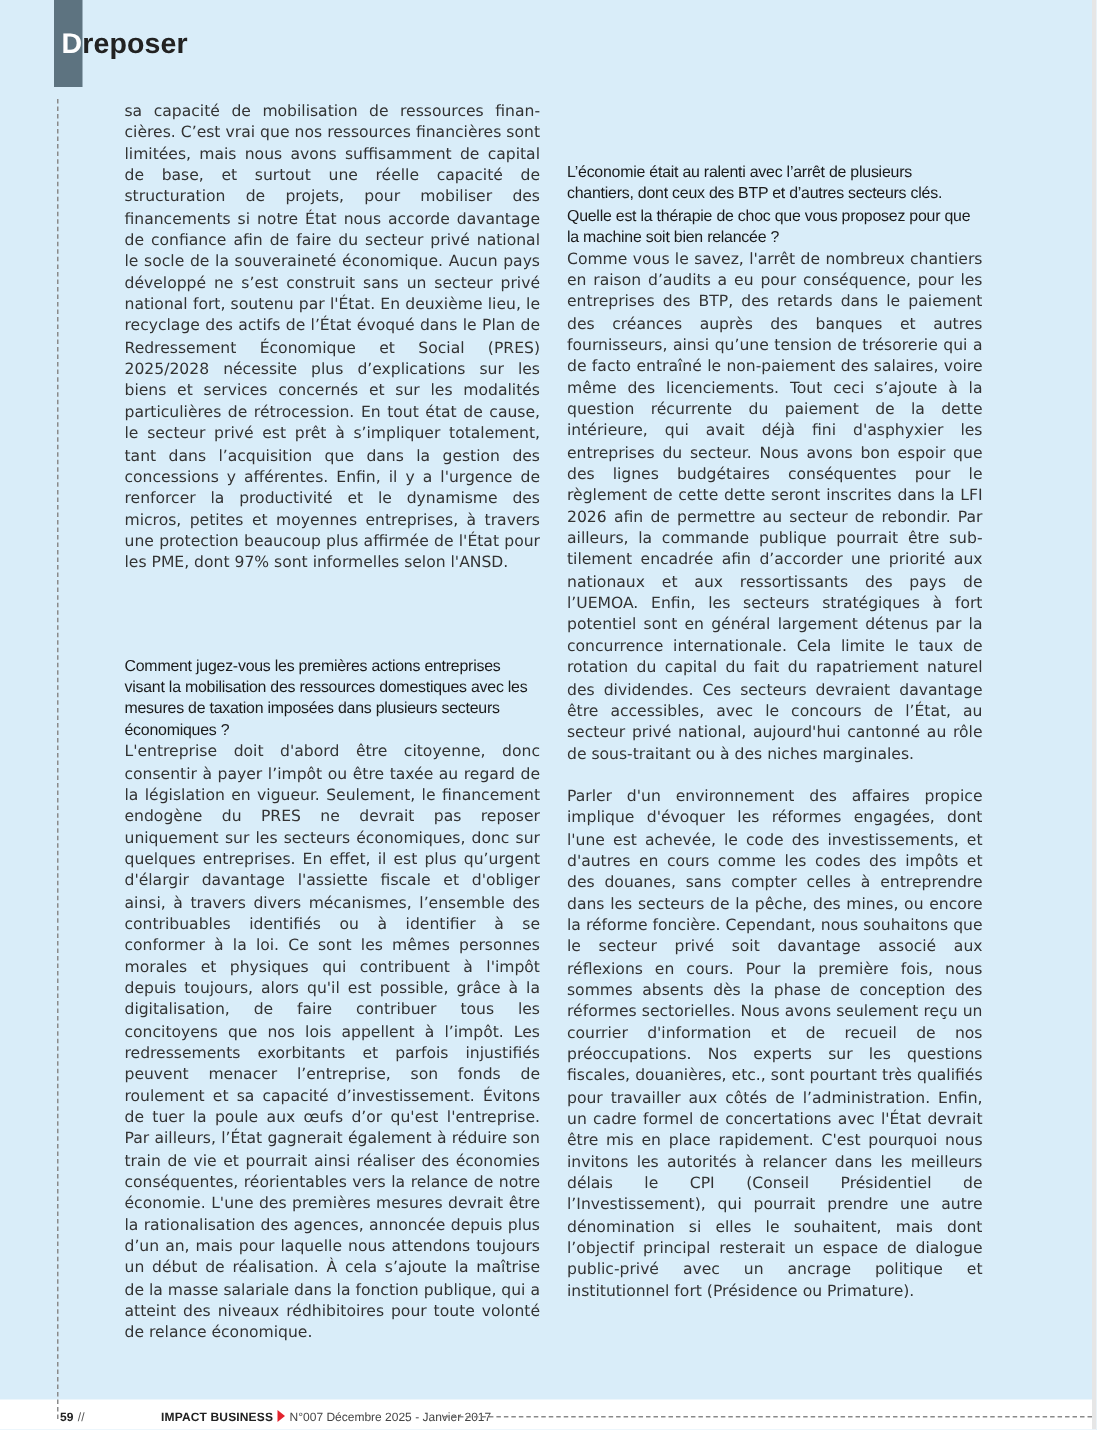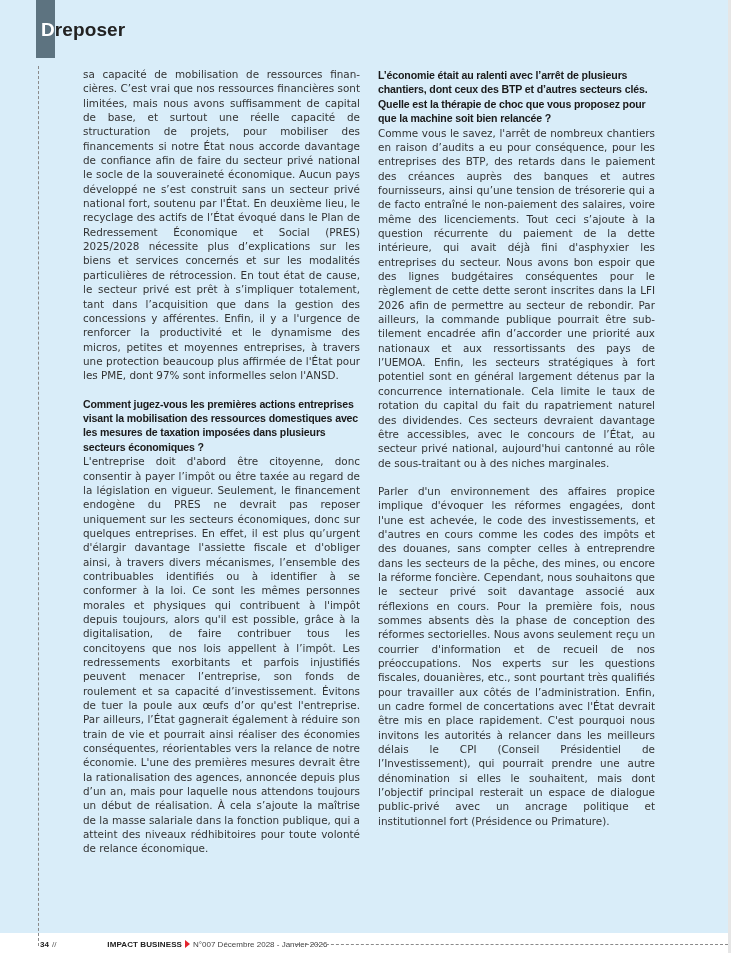--- a/index.html
+++ b/index.html
@@ -35,23 +35,23 @@
       color: #333;
       font-family: "DejaVu Sans", sans-serif;
       font-size: 10.4px; line-height: 14.35px;
       text-align: justify;
     }
     .col-left { left: 83px; }
     .col-right { left: 378px; top: 68px; width: 277px; }
     .col p { margin: 0; hyphens: manual; }
     .col .q {
       font-family: "Liberation Sans", sans-serif;
-      font-weight: bold; color: #1a1a1a;
+      font-weight: normal; color: #1a1a1a;
       font-size: 10.6px; line-height: 14.4px;
-      text-align: left; letter-spacing: -0.15px;
+      text-align: left; letter-spacing: -0.15px; margin-top: 40px;
     }
     .gap { height: 14px; }
     .footer {
       position: absolute; left: 40px; top: 938px; height: 12px;
       display: flex; align-items: center; white-space: nowrap;
       font-family: "Liberation Sans", sans-serif; font-size: 8px; color: #333;
     }
     .footer .pg { font-weight: bold; color: #222; }
     .footer .sep { margin: 0 3px; color: #555; }
     .footer .brand { font-weight: bold; color: #222; letter-spacing: 0.1px; padding-left: 48px; }
@@ -85,19 +85,19 @@
 </div>
 
 <div class="col col-right">
   <p class="q">L’économie était au ralenti avec l’arrêt de plusieurs chantiers, dont ceux des BTP et d’autres secteurs clés. Quelle est la thérapie de choc que vous proposez pour que la machine soit bien relancée ?</p>
   <p>Comme vous le savez, l'arrêt de nombreux chan­tiers en raison d’audits a eu pour conséquence, pour les entreprises des BTP, des retards dans le paiement des créances auprès des banques et autres fournisseurs, ainsi qu’une tension de trésorerie qui a de facto entraîné le non-paiement des salaires, voire même des licenciements. Tout ceci s’ajoute à la question récurrente du paie­ment de la dette intérieure, qui avait déjà fini d'as­phyxier les entreprises du secteur. Nous avons bon espoir que des lignes budgétaires conséquentes pour le règlement de cette dette seront inscrites dans la LFI 2026 afin de permettre au secteur de rebondir. Par ailleurs, la commande publique pourrait être sub­tilement encadrée afin d’accorder une priorité aux nationaux et aux ressortissants des pays de l’UEMOA. Enfin, les secteurs stratégiques à fort potentiel sont en général largement détenus par la concurrence internationale. Cela limite le taux de rotation du capital du fait du rapatriement naturel des dividendes. Ces secteurs devraient davantage être accessibles, avec le concours de l’État, au secteur privé national, aujourd'hui cantonné au rôle de sous-traitant ou à des niches marginales.</p>
   <div class="gap"></div>
   <p>Parler d'un environnement des affaires propice implique d'évoquer les réformes engagées, dont l'une est achevée, le code des investisse­ments, et d'autres en cours comme les codes des impôts et des douanes, sans compter celles à entreprendre dans les secteurs de la pêche, des mines, ou encore la réforme foncière. Cependant, nous souhaitons que le secteur privé soit davantage associé aux réflexions en cours. Pour la première fois, nous sommes ab­sents dès la phase de conception des réformes sectorielles. Nous avons seulement reçu un courrier d'information et de recueil de nos préoccupations. Nos experts sur les questions fiscales, douanières, etc., sont pourtant très qua­lifiés pour travailler aux côtés de l’administration. Enfin, un cadre formel de concertations avec l'État devrait être mis en place rapidement. C'est pourquoi nous invitons les autorités à relancer dans les meilleurs délais le CPI (Conseil Présiden­tiel de l’Investissement), qui pourrait prendre une autre dénomination si elles le souhaitent, mais dont l’objectif principal resterait un espace de dialogue public-privé avec un ancrage politique et institutionnel fort (Présidence ou Primature).</p>
 </div>
 
 <div class="footer">
-  <span class="pg">34</span>
+  <span class="pg">59</span>
   <span class="sep">//</span>
   <span class="brand">IMPACT BUSINESS</span>
   <span class="tri"></span>
-  <span class="issue">N°007 Décembre 2028 - Janvier 2026</span>
+  <span class="issue">N°007 Décembre 2025 - Janvier 2017</span>
 </div>
 <div class="h-dash"></div>
 
 </body></html>

